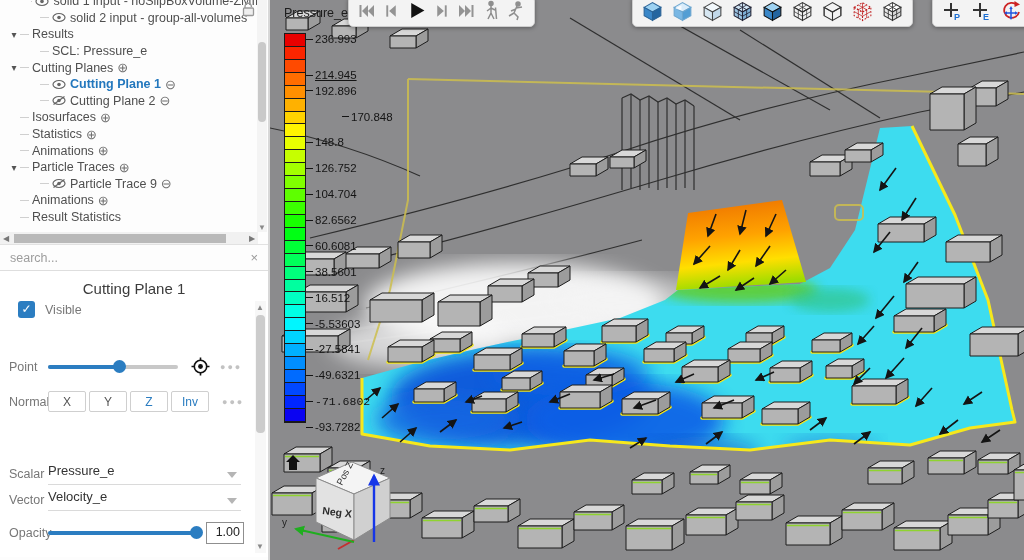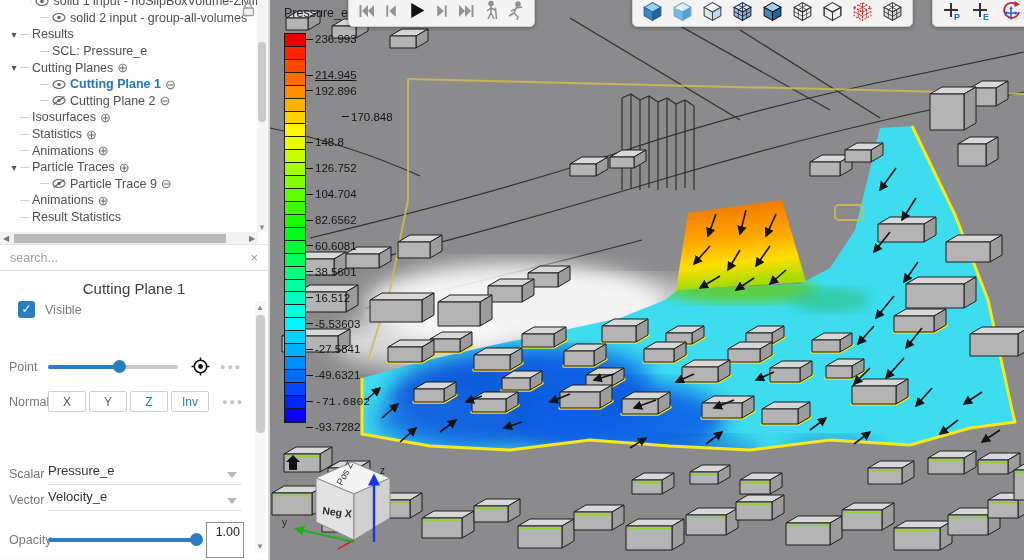--- a/index.html
+++ b/index.html
@@ -39,21 +39,21 @@
   .checkbox { width:17px; height:17px; background:#2b7dc1; border-radius:3px; color:#fff; font-size:12px; line-height:17px; text-align:center; margin-left:18px; cursor:pointer; }
   .cb-label { font-size:12.5px; color:#777; margin-left:10px; }
   .slider { position:relative; height:4px; background:#c8c8c8; border-radius:2px; cursor:pointer; }
   .slider .fill { position:absolute; left:0; top:0; height:4px; background:#2b7dc1; border-radius:2px; }
   .slider .thumb { position:absolute; top:-5px; width:13px; height:13px; border-radius:50%; background:#2b7dc1; }
   .dots { color:#c2c2c2; font-size:9px; letter-spacing:2px; margin-left:10px; cursor:pointer; }
   .nbtn { width:38px; height:21px; background:#fff; border:1px solid #cfcfcf; border-radius:2px; font-size:12px; color:#555; margin-right:3px; display:flex; align-items:center; justify-content:center; cursor:pointer; }
   .nbtn.active { color:#2b7dc1; }
   .selbox { position:relative; width:193px; border-bottom:1px solid #dadada; height:22px; font-size:13px; color:#333; cursor:pointer; }
   .selbox .caret { position:absolute; right:4px; top:9px; width:0; height:0; border-left:5px solid transparent; border-right:5px solid transparent; border-top:6px solid #b5b5b5; }
-  .valbox { width:38px; height:36px; border:1px solid #8f8f8f; font-size:12.5px; color:#222; text-align:right; padding:2px 3px 0 0; margin-left:8px; }
+  .valbox { width:38px; height:22px; border:1px solid #8f8f8f; font-size:12.5px; color:#222; text-align:right; padding:2px 3px 0 0; margin-left:8px; }
   .pscroll { position:absolute; right:2px; top:30px; width:11px; height:252px; background:#f7f7f7; }
   .pscroll .thumb { position:absolute; left:1px; top:14px; width:9px; height:118px; background:#ccc; border-radius:4px; }
 
   
   .viewport { position:absolute; left:270px; top:0; width:754px; height:560px; background:#8b8b8d; overflow:hidden; }
   .scene { position:absolute; left:0; top:0; }
 
   .legend { position:absolute; left:14px; top:6px; z-index:10; }
   .legend-title { font-size:12.5px; color:#1d1d1d; margin-bottom:13px; }
   .legend-bar { position:relative; width:22px; border:1px solid #1a1a1a; }

